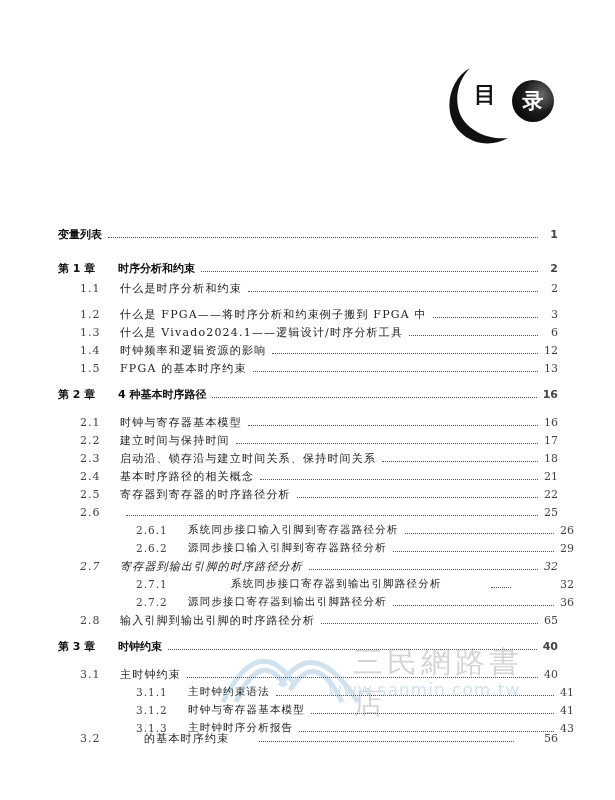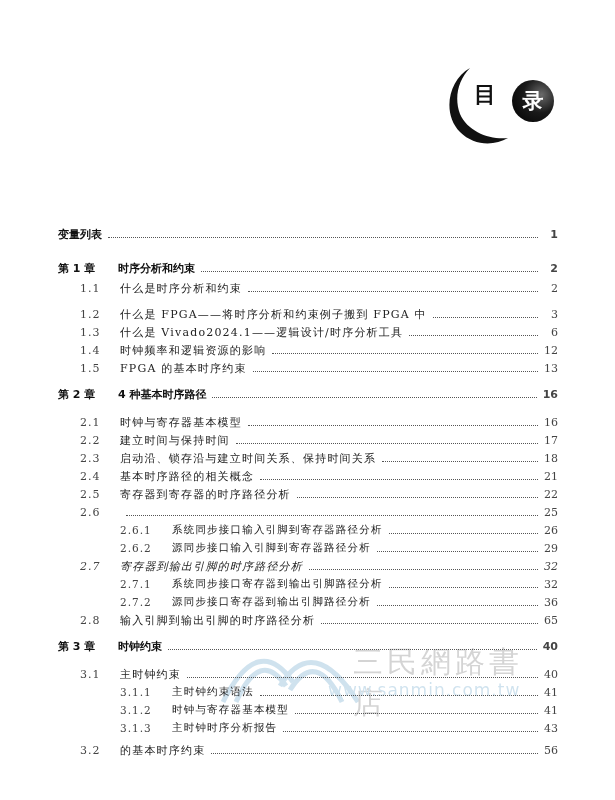--- a/index.html
+++ b/index.html
@@ -20,21 +20,21 @@
   .row .num { display: inline-block; }
   .row .title { display: inline-block; }
   .row .leader { flex: 1; border-bottom: 1.5px dotted #555; height: 0; margin: 0 6px; position: relative; top: 3px; }
   .row .page { display: inline-block; min-width: 14px; text-align: right; font-size: 11px; color: #444; }
 
   .lvl0 { font-family: "DejaVu Sans", sans-serif; font-weight: bold; font-size: 11px; color: #111; }
   .lvl0 .num { width: 60px; }
   .lvl1 { font-size: 11px; color: #222; }
   .lvl1 .num { width: 40px; color: #444; letter-spacing: 1px; }
   .lvl1 .title { letter-spacing: 1.2px; }
-  .lvl2 { font-size: 10.5px; color: #222; }
+  .lvl2 { font-size: 10.5px; color: #222; margin-left: 16px; }
   .lvl2 .num { width: 52px; color: #444; letter-spacing: 1px; }
   .lvl2 .title { letter-spacing: 1.2px; }
 
   .watermark { position: absolute; left: 218px; top: 636px; width: 320px; height: 70px; opacity: 0.22; pointer-events: none; }
   .wm-arcs { position: absolute; left: 0; top: 0; width: 150px; height: 70px; }
   .wm-text { position: absolute; left: 135px; top: 6px; font-size: 30px; color: #404040; letter-spacing: 4px;
              font-family: "DejaVu Serif", serif; }
   .wm-url { position: absolute; left: 110px; top: 44px; font-size: 17px; color: #2a7fb5;
             font-family: "DejaVu Sans", sans-serif; letter-spacing: 1px; }
 </style>
@@ -155,21 +155,21 @@
       <span class="title">源同步接口输入引脚到寄存器路径分析</span>
       <span class="leader"></span>
       <span class="page">29</span>
     </div>
     <div class="row lvl1" style="left: 22px; width: 478px; top: 332px; font-style: italic;">
       <span class="num">2.7</span>
       <span class="title">寄存器到输出引脚的时序路径分析</span>
       <span class="leader"></span>
       <span class="page">32</span>
     </div>
-    <div class="row lvl2" style="left: 62px; width: 438px; top: 350px;">
+    <div class="row lvl2" style="left: 62px; width: 438px; top: 350px; gap: 43px;">
       <span class="num">2.7.1</span>
       <span class="title">系统同步接口寄存器到输出引脚路径分析</span>
       <span class="leader"></span>
       <span class="page">32</span>
     </div>
     <div class="row lvl2" style="left: 62px; width: 438px; top: 368px;">
       <span class="num">2.7.2</span>
       <span class="title">源同步接口寄存器到输出引脚路径分析</span>
       <span class="leader"></span>
       <span class="page">36</span>
@@ -203,19 +203,19 @@
       <span class="title">时钟与寄存器基本模型</span>
       <span class="leader"></span>
       <span class="page">41</span>
     </div>
     <div class="row lvl2" style="left: 62px; width: 438px; top: 494px;">
       <span class="num">3.1.3</span>
       <span class="title">主时钟时序分析报告</span>
       <span class="leader"></span>
       <span class="page">43</span>
     </div>
-    <div class="row lvl1" style="left: 22px; width: 478px; top: 516px;">
+    <div class="row lvl1" style="left: 22px; width: 478px; top: 504px; gap: 24px;">
       <span class="num">3.2</span>
       <span class="title">的基本时序约束</span>
       <span class="leader"></span>
       <span class="page">56</span>
     </div>
   </div>
 
 </body></html>

